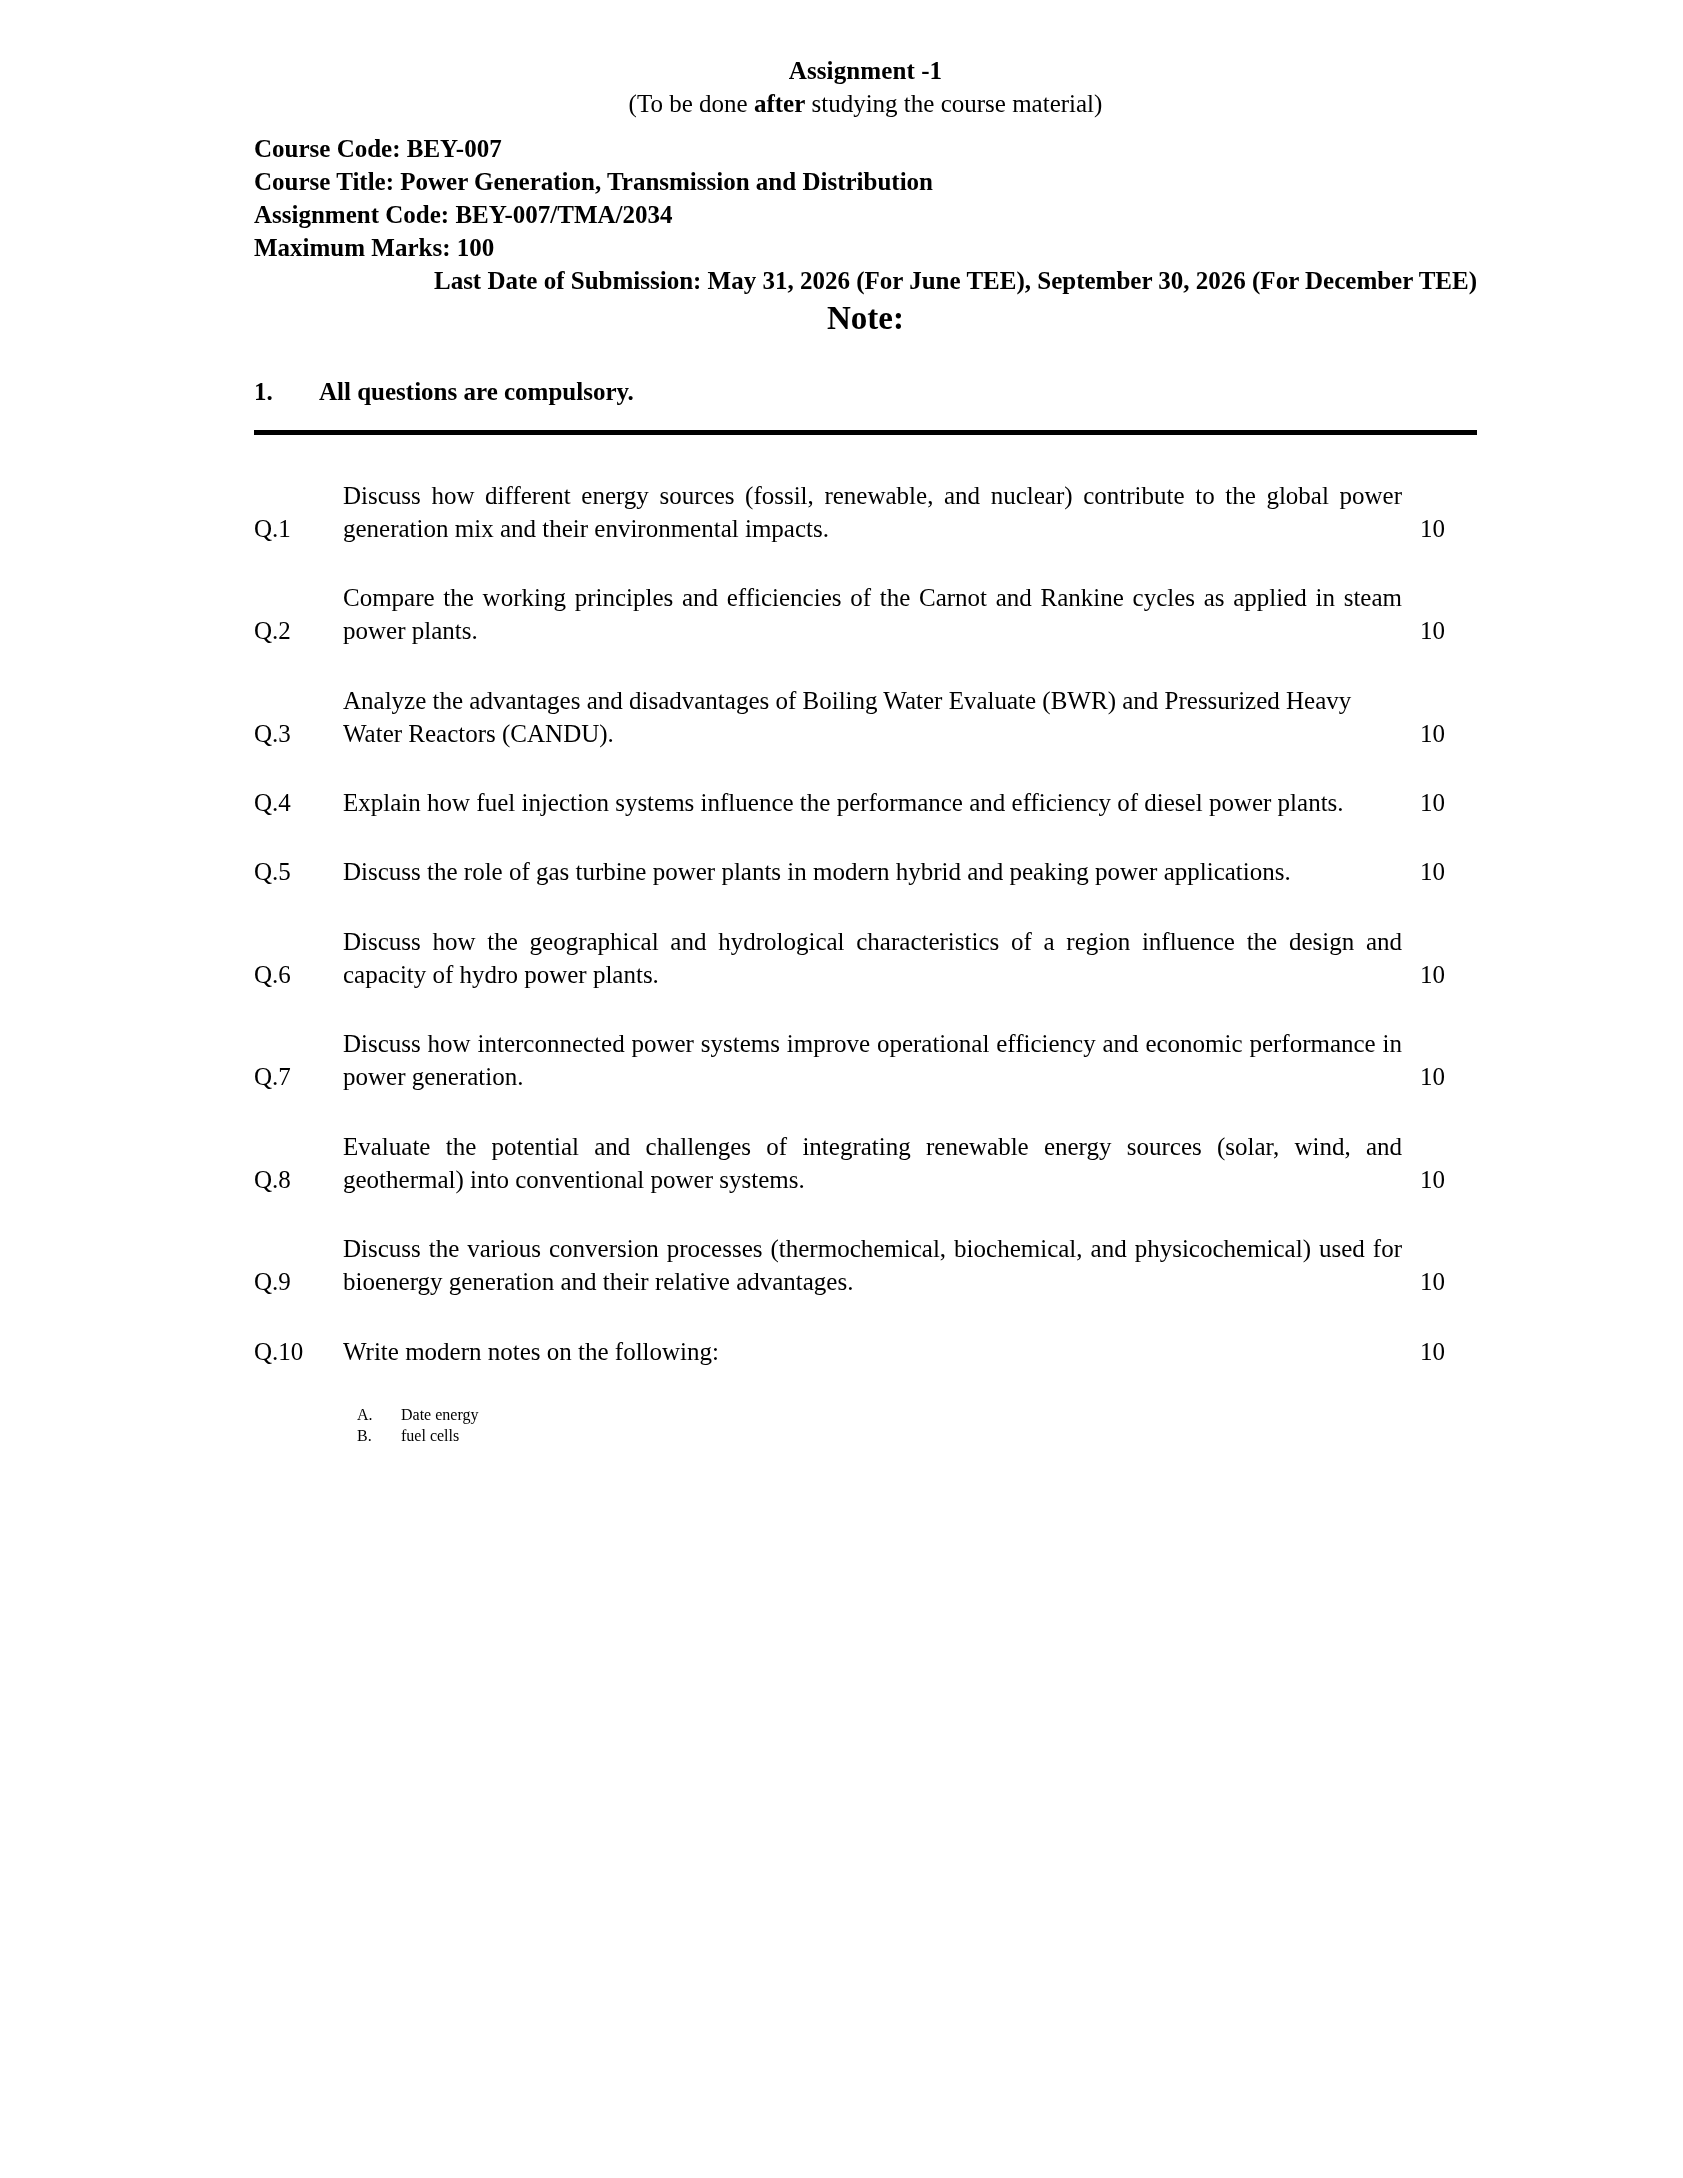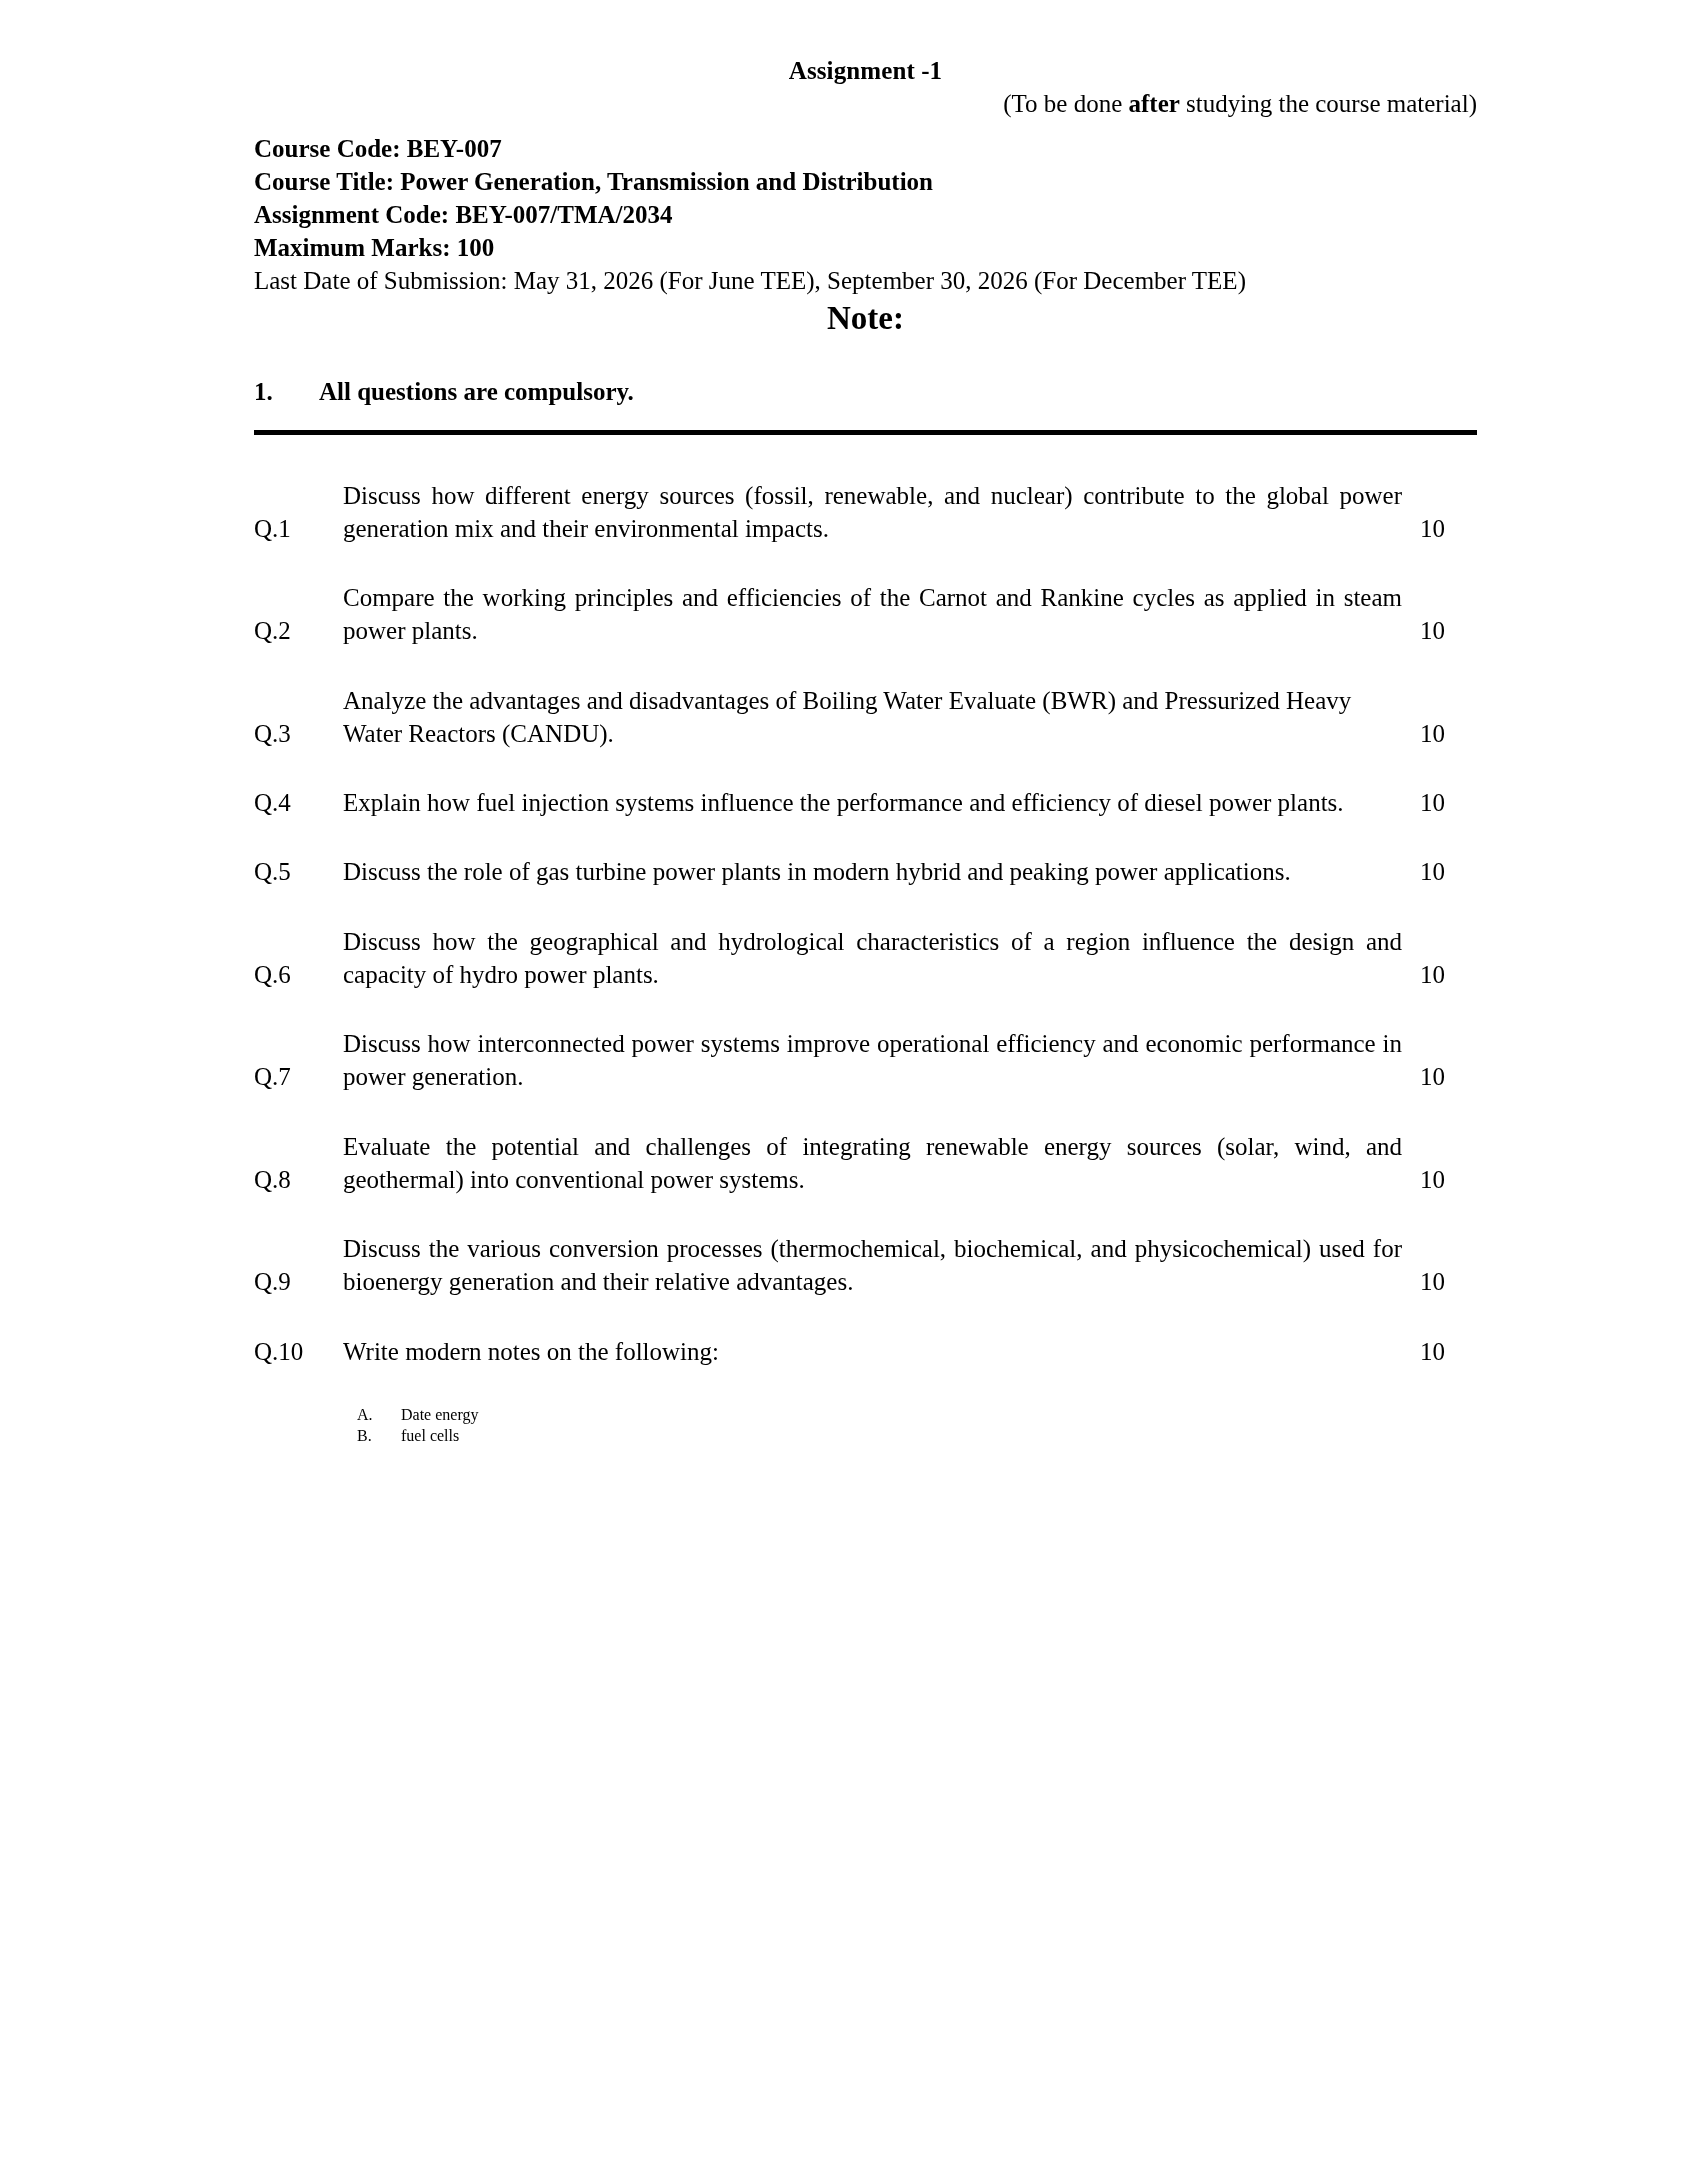--- a/index.html
+++ b/index.html
@@ -26,36 +26,37 @@
 
   
   .hdr-title {
     text-align: center;
     font-weight: bold;
     font-size: 25px;
     line-height: 1.30;
     letter-spacing: 0.1px;
   }
   .hdr-sub {
+    text-align: center;
+    font-size: 25px;
+    line-height: 1.30;
+  }
+  .hdr-sub b { font-weight: bold; }
+
+  .hdr-right {
+    font-weight: bold;
+    font-size: 25px;
+    line-height: 1.32;
+    margin-top: 12px;
+  }
+  .hdr-right div { white-space: nowrap; }
+
+  .hdr-date {
     text-align: right;
-    font-size: 25px;
-    line-height: 1.30;
-  }
-  .hdr-sub b { font-weight: bold; }
-
-  .hdr-right {
-    font-weight: bold;
-    font-size: 25px;
-    line-height: 1.32;
-    margin-top: 12px;
-  }
-  .hdr-right div { white-space: nowrap; }
-
-  .hdr-date {
-    font-weight: normal;
+    font-weight: bold;
     font-size: 25px;
     line-height: 1.32;
   }
 
   .note-label {
     text-align: center;
     font-weight: bold;
     font-size: 33px;
     line-height: 1.32;
   }

